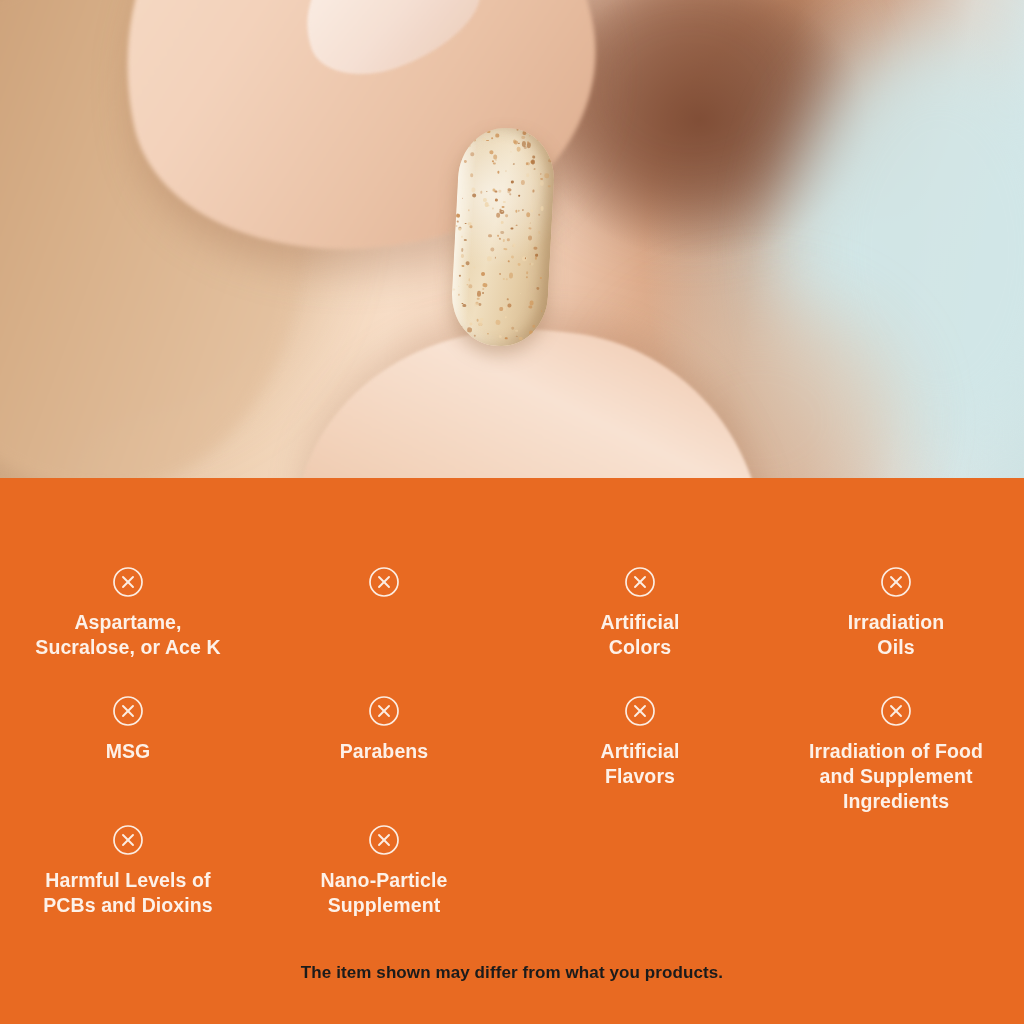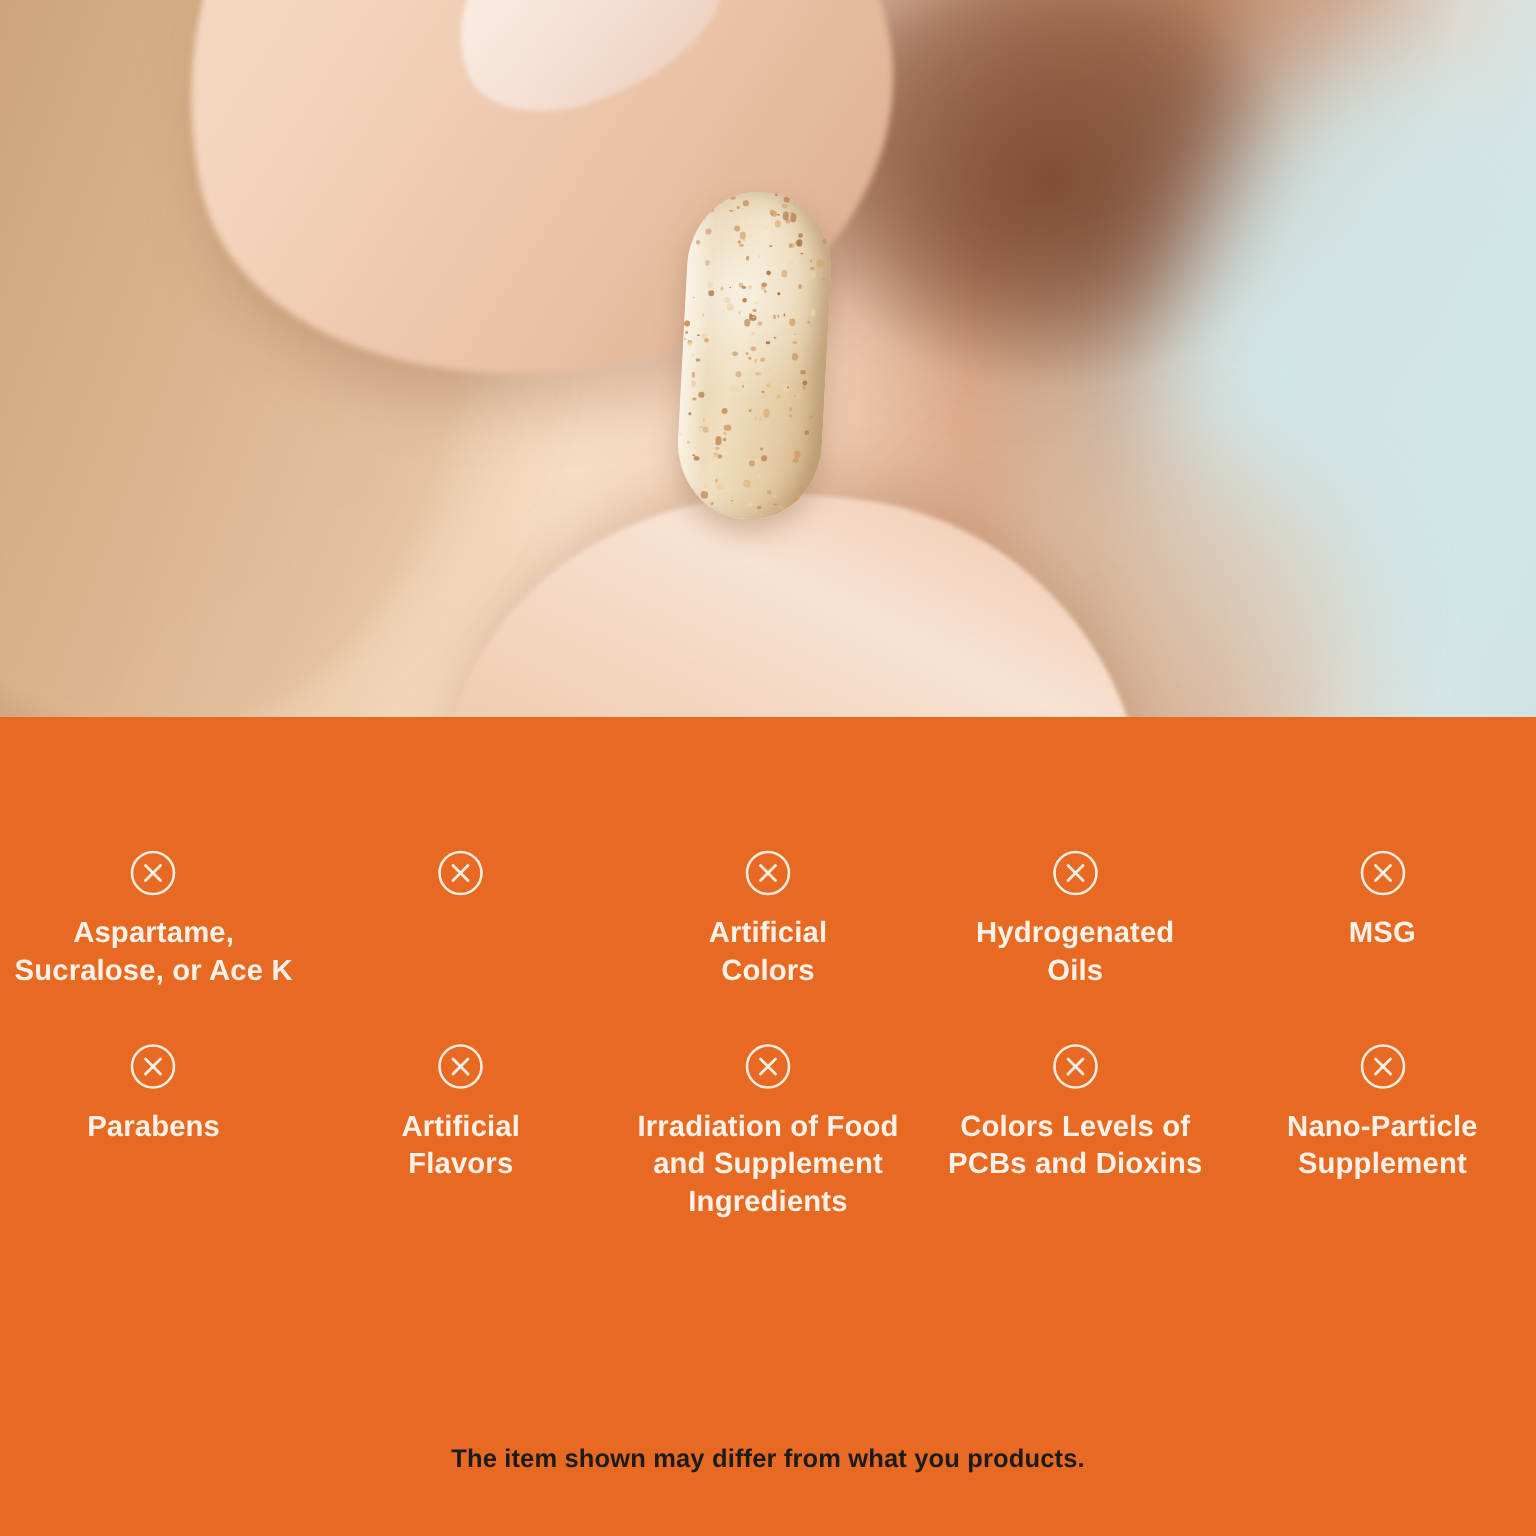--- a/index.html
+++ b/index.html
@@ -100,21 +100,21 @@
   }
   #title-text{
     font-size:42px;color:#E8641E;white-space:nowrap;letter-spacing:.1px;
     font-weight:400;
   }
   #title-text .b{font-weight:700;}
 
   
   #grid{
     position:absolute;left:0;top:556px;width:1024px;
-    display:grid;grid-template-columns:repeat(5,1fr);
+    display:grid;grid-template-columns:repeat(4,1fr);
     row-gap:0;column-gap:0;
   }
   .cell{
     display:flex;flex-direction:column;align-items:center;
     padding-top:10px;
     height:119px;
   }
   .xicon{width:32px;height:32px;display:block;flex:0 0 auto;}
   .xicon circle,.xicon line{stroke:#FCEDE2;}
   .cell-label{
@@ -369,21 +369,21 @@
         </svg>
         <div class="cell-label">Artificial
 Colors</div>
       </div>
       <div class="cell">
         <svg class="xicon" viewBox="0 0 32 32">
           <circle cx="16" cy="16" r="14" fill="none" stroke-width="1.7"></circle>
           <line x1="11" y1="11" x2="21" y2="21" stroke-width="1.9" stroke-linecap="round"></line>
           <line x1="21" y1="11" x2="11" y2="21" stroke-width="1.9" stroke-linecap="round"></line>
         </svg>
-        <div class="cell-label">Hydrogenated
+        <div class="cell-label">Irradiation
 Oils</div>
       </div>
       <div class="cell">
         <svg class="xicon" viewBox="0 0 32 32">
           <circle cx="16" cy="16" r="14" fill="none" stroke-width="1.7"></circle>
           <line x1="11" y1="11" x2="21" y2="21" stroke-width="1.9" stroke-linecap="round"></line>
           <line x1="21" y1="11" x2="11" y2="21" stroke-width="1.9" stroke-linecap="round"></line>
         </svg>
         <div class="cell-label">MSG</div>
       </div>
@@ -413,21 +413,21 @@
         <div class="cell-label">Irradiation of Food
 and Supplement
 Ingredients</div>
       </div>
       <div class="cell">
         <svg class="xicon" viewBox="0 0 32 32">
           <circle cx="16" cy="16" r="14" fill="none" stroke-width="1.7"></circle>
           <line x1="11" y1="11" x2="21" y2="21" stroke-width="1.9" stroke-linecap="round"></line>
           <line x1="21" y1="11" x2="11" y2="21" stroke-width="1.9" stroke-linecap="round"></line>
         </svg>
-        <div class="cell-label">Colors Levels of
+        <div class="cell-label">Harmful Levels of
 PCBs and Dioxins</div>
       </div>
       <div class="cell">
         <svg class="xicon" viewBox="0 0 32 32">
           <circle cx="16" cy="16" r="14" fill="none" stroke-width="1.7"></circle>
           <line x1="11" y1="11" x2="21" y2="21" stroke-width="1.9" stroke-linecap="round"></line>
           <line x1="21" y1="11" x2="11" y2="21" stroke-width="1.9" stroke-linecap="round"></line>
         </svg>
         <div class="cell-label">Nano-Particle
 Supplement</div>

